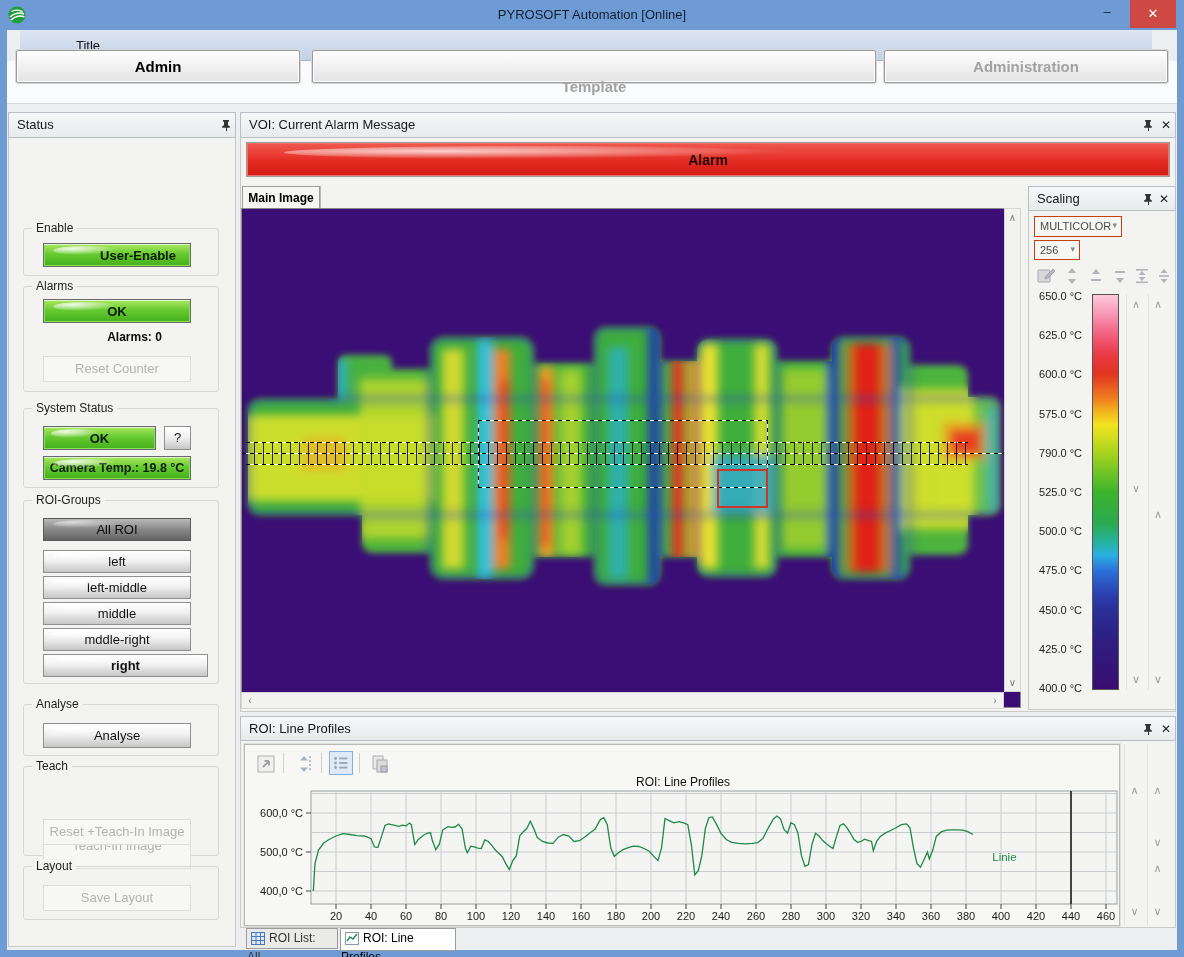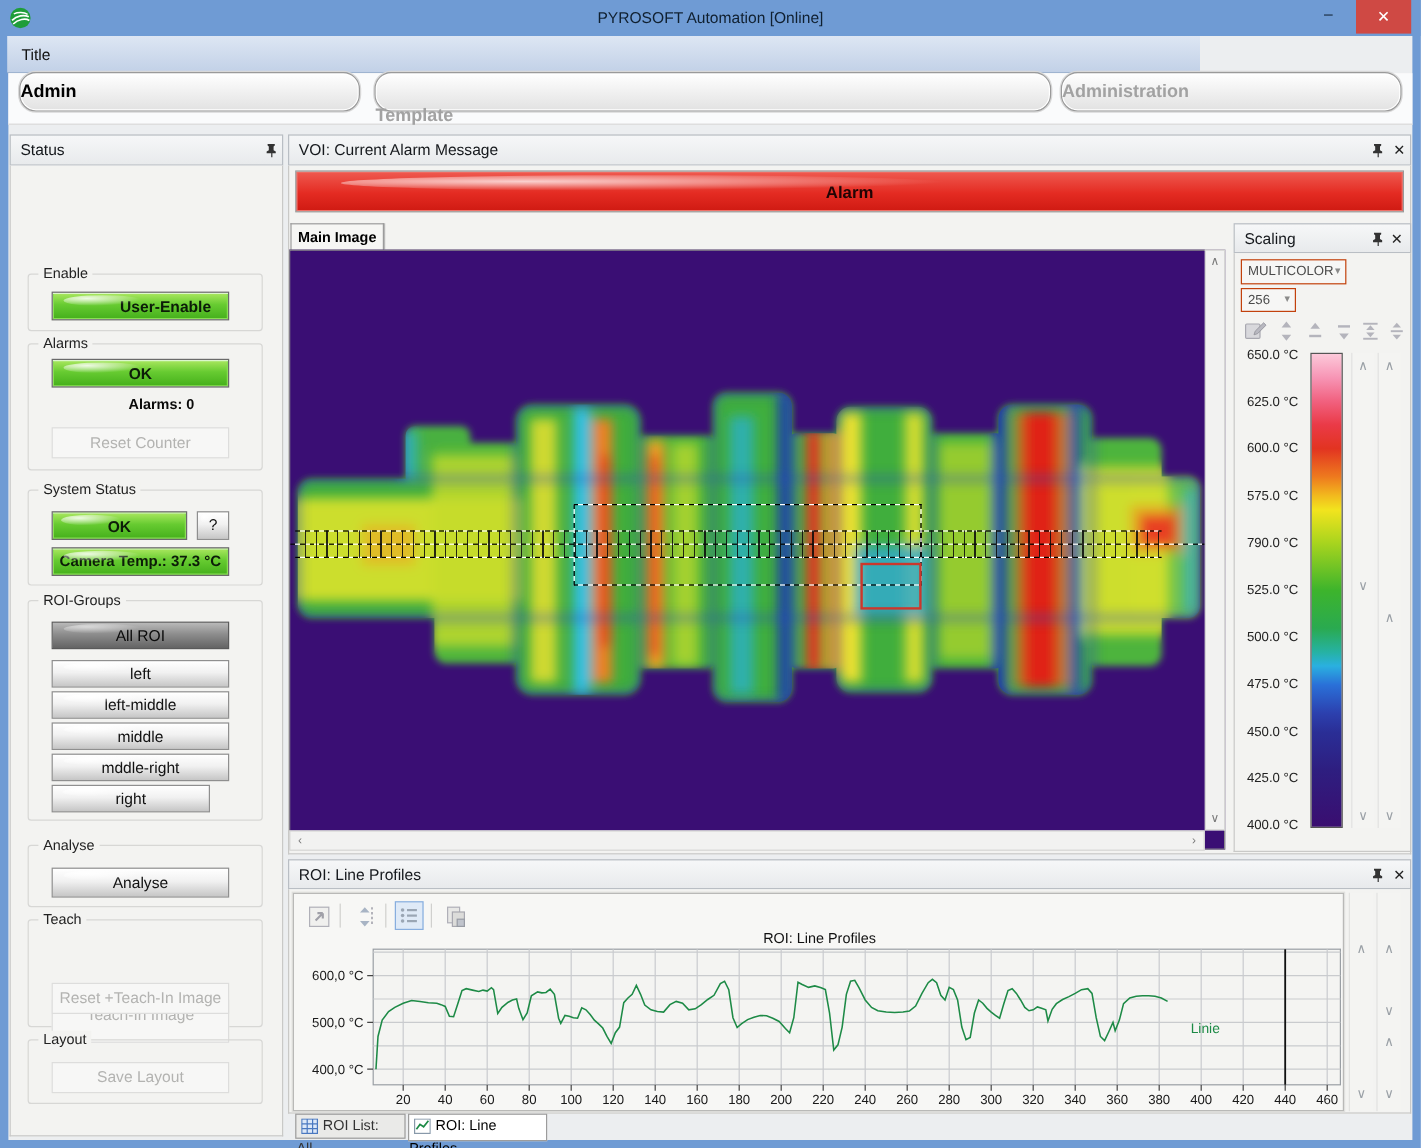--- a/index.html
+++ b/index.html
@@ -10,25 +10,25 @@
   
   #titlebar { left:0; top:0; width:1184px; height:30px; background:#6f9bd4; }
   #title-text { left:0; top:0; width:100%; height:22px; line-height:30px; text-align:center; font-size:13px; color:#102030; }
   #app-icon { left:8px; top:6px; width:18px; height:18px; }
   .winbtn { top:0; height:28px; text-align:center; color:#102030; font-size:13px; }
   #btn-min { left:1092px; width:30px; line-height:24px; }
   #btn-max { left:1122px; width:30px; line-height:28px; }
   #close-box { left:1130px; top:0px; width:46px; height:28px; background:#cf4944; color:#fff; line-height:28px; text-align:center; font-size:13px; }
   #workspace { left:7px; top:30px; width:1170px; height:920px; background:#eceef0; }
 
-  #menubar { left:6px; top:30px; width:994px; height:31px; background:linear-gradient(#dde6f3,#c2d1e7); border-bottom:1px solid #9fb4d0; }
+  #menubar { left:20px; top:30px; width:1132px; height:31px; background:linear-gradient(#dde6f3,#c2d1e7); border-bottom:1px solid #9fb4d0;padding-left:44px; }
   #menubar span { margin-left:12px; line-height:31px; font-size:13px; color:#101010; }
 
   #tabsrow { left:7px; top:61px; width:1170px; height:43px; background:#fafbfc; border-bottom:1px solid #d8d8d8; }
-  .modetab { top:60px; height:33px; background:linear-gradient(#ffffff,#efefef 55%,#e2e2e2); border:1px solid #9a9a9a; box-shadow:inset 0 0 0 1px #ffffff, 0 0 0 1px #d8d8d8; border-radius:14px; font-weight:bold; font-size:15px; }
+  .modetab { top:50px; height:33px; background:linear-gradient(#ffffff,#efefef 55%,#e2e2e2); border:1px solid #9a9a9a; box-shadow:inset 0 0 0 1px #ffffff, 0 0 0 1px #d8d8d8; border-radius:2px; text-align:center; font-weight:bold; font-size:15px; }
   .modetab .lbl { line-height:31px; }
 
   
   .phead { background:linear-gradient(#f6f7f8,#e8eaec); border:1px solid #b9bec4; font-size:13px; color:#15181c; }
   .phead .cap { position:absolute; left:8px; top:4px; }
   .pbody { background:#f3f3f1; border:1px solid #c9c9c7; border-top:none; }
   .pinicon { position:absolute; top:5px; width:14px; height:14px; }
   .xicon { position:absolute; top:4px; width:14px; height:16px; font-size:12px; color:#222; text-align:center; line-height:16px; }
 
   
@@ -136,31 +136,31 @@
   </div>
   <div class="btn-green" style="left:34px; top:161px; width:148px; height:24px; line-height:23px;">OK</div>
   <div class="abs" style="left:14px; top:192px; width:223px; text-align:center; font-weight:bold; font-size:12px; color:#0a0a0a;">Alarms: 0</div>
   <div class="btn-dis" style="left:34px; top:218px; width:148px; height:26px; line-height:24px;">Reset Counter</div>
 
   <div class="groupbox" style="left:14px; top:270px; width:196px; height:80px;">
     <span class="grouplabel">System Status</span>
   </div>
   <div class="btn-green" style="left:34px; top:288px; width:113px; height:24px; line-height:23px;">OK</div>
   <div class="btn-light" style="left:155px; top:288px; width:27px; height:24px; line-height:22px;">?</div>
-  <div class="btn-green" style="left:34px; top:318px; width:148px; height:24px; line-height:23px; font-size:12.5px;">Camera Temp.: 37.3 °C</div>
+  <div class="btn-green" style="left:34px; top:318px; width:148px; height:24px; line-height:23px; font-size:12.5px;">Camera Temp.: 19.8 °C</div>
 
   <div class="groupbox" style="left:14px; top:362px; width:196px; height:184px;">
     <span class="grouplabel">ROI-Groups</span>
   </div>
   <div class="btn-dark" style="left:34px; top:380px; width:148px; height:23px; line-height:22px;">All ROI</div>
   <div class="btn-light" style="left:34px; top:412px; width:148px; height:23px; line-height:22px;">left</div>
   <div class="btn-light" style="left:34px; top:438px; width:148px; height:23px; line-height:22px;">left-middle</div>
   <div class="btn-light" style="left:34px; top:464px; width:148px; height:23px; line-height:22px;">middle</div>
   <div class="btn-light" style="left:34px; top:490px; width:148px; height:23px; line-height:22px;">mddle-right</div>
-  <div class="btn-light" style="left:34px; top:516px; width:132px; height:23px; line-height:22px;">right</div>
+  <div class="btn-light" style="left:34px; top:516px; width:165px; height:23px; line-height:22px;font-weight:bold;">right</div>
 
   <div class="groupbox" style="left:14px; top:566px; width:196px; height:52px;">
     <span class="grouplabel">Analyse</span>
   </div>
   <div class="btn-light" style="left:34px; top:585px; width:148px; height:25px; line-height:24px;">Analyse</div>
 
   <div class="groupbox" style="left:14px; top:628px; width:196px; height:90px;">
     <span class="grouplabel">Teach</span>
   </div>
   <div class="btn-dis" style="left:34px; top:647px; width:148px; height:36px; line-height:24px;margin-top:48px;">Teach-In Image</div>

